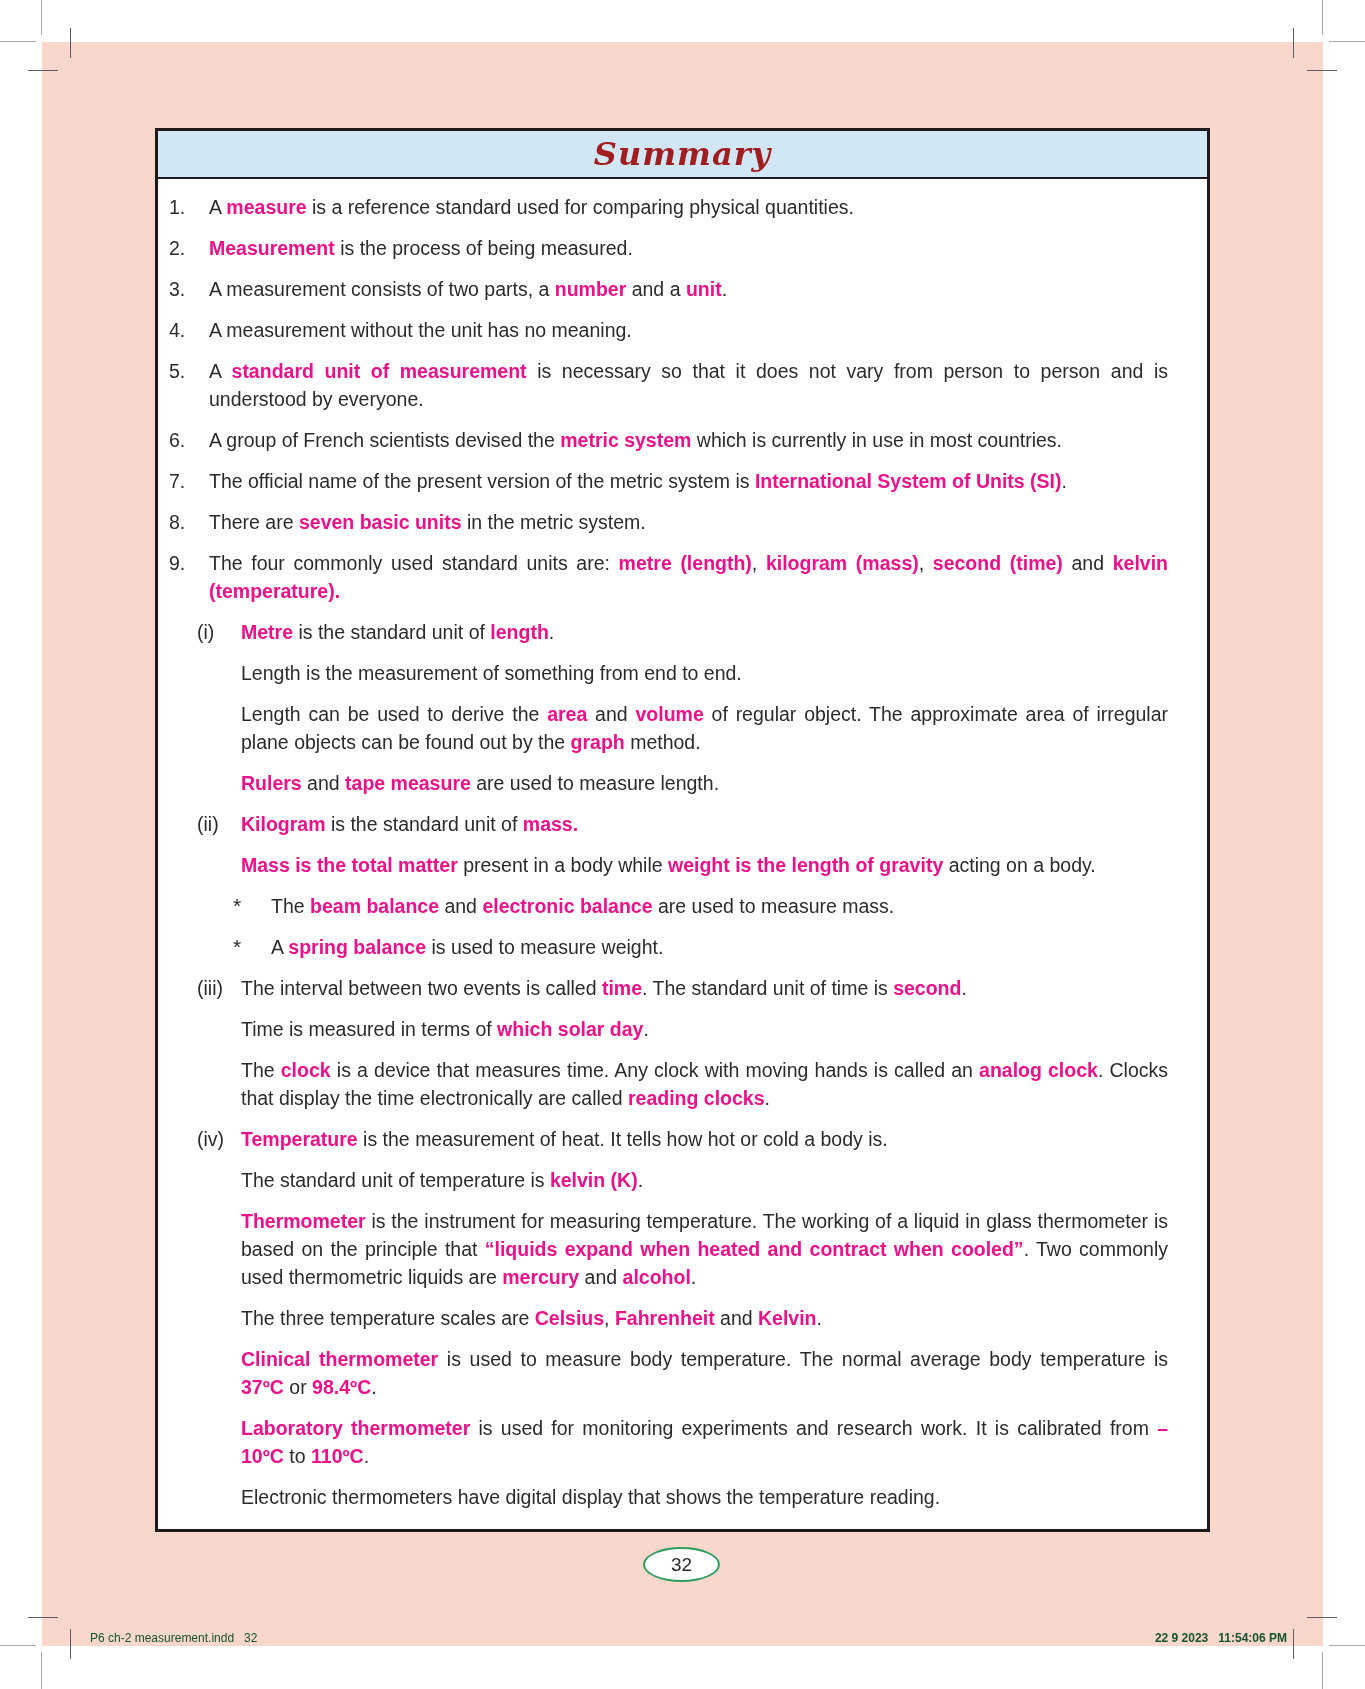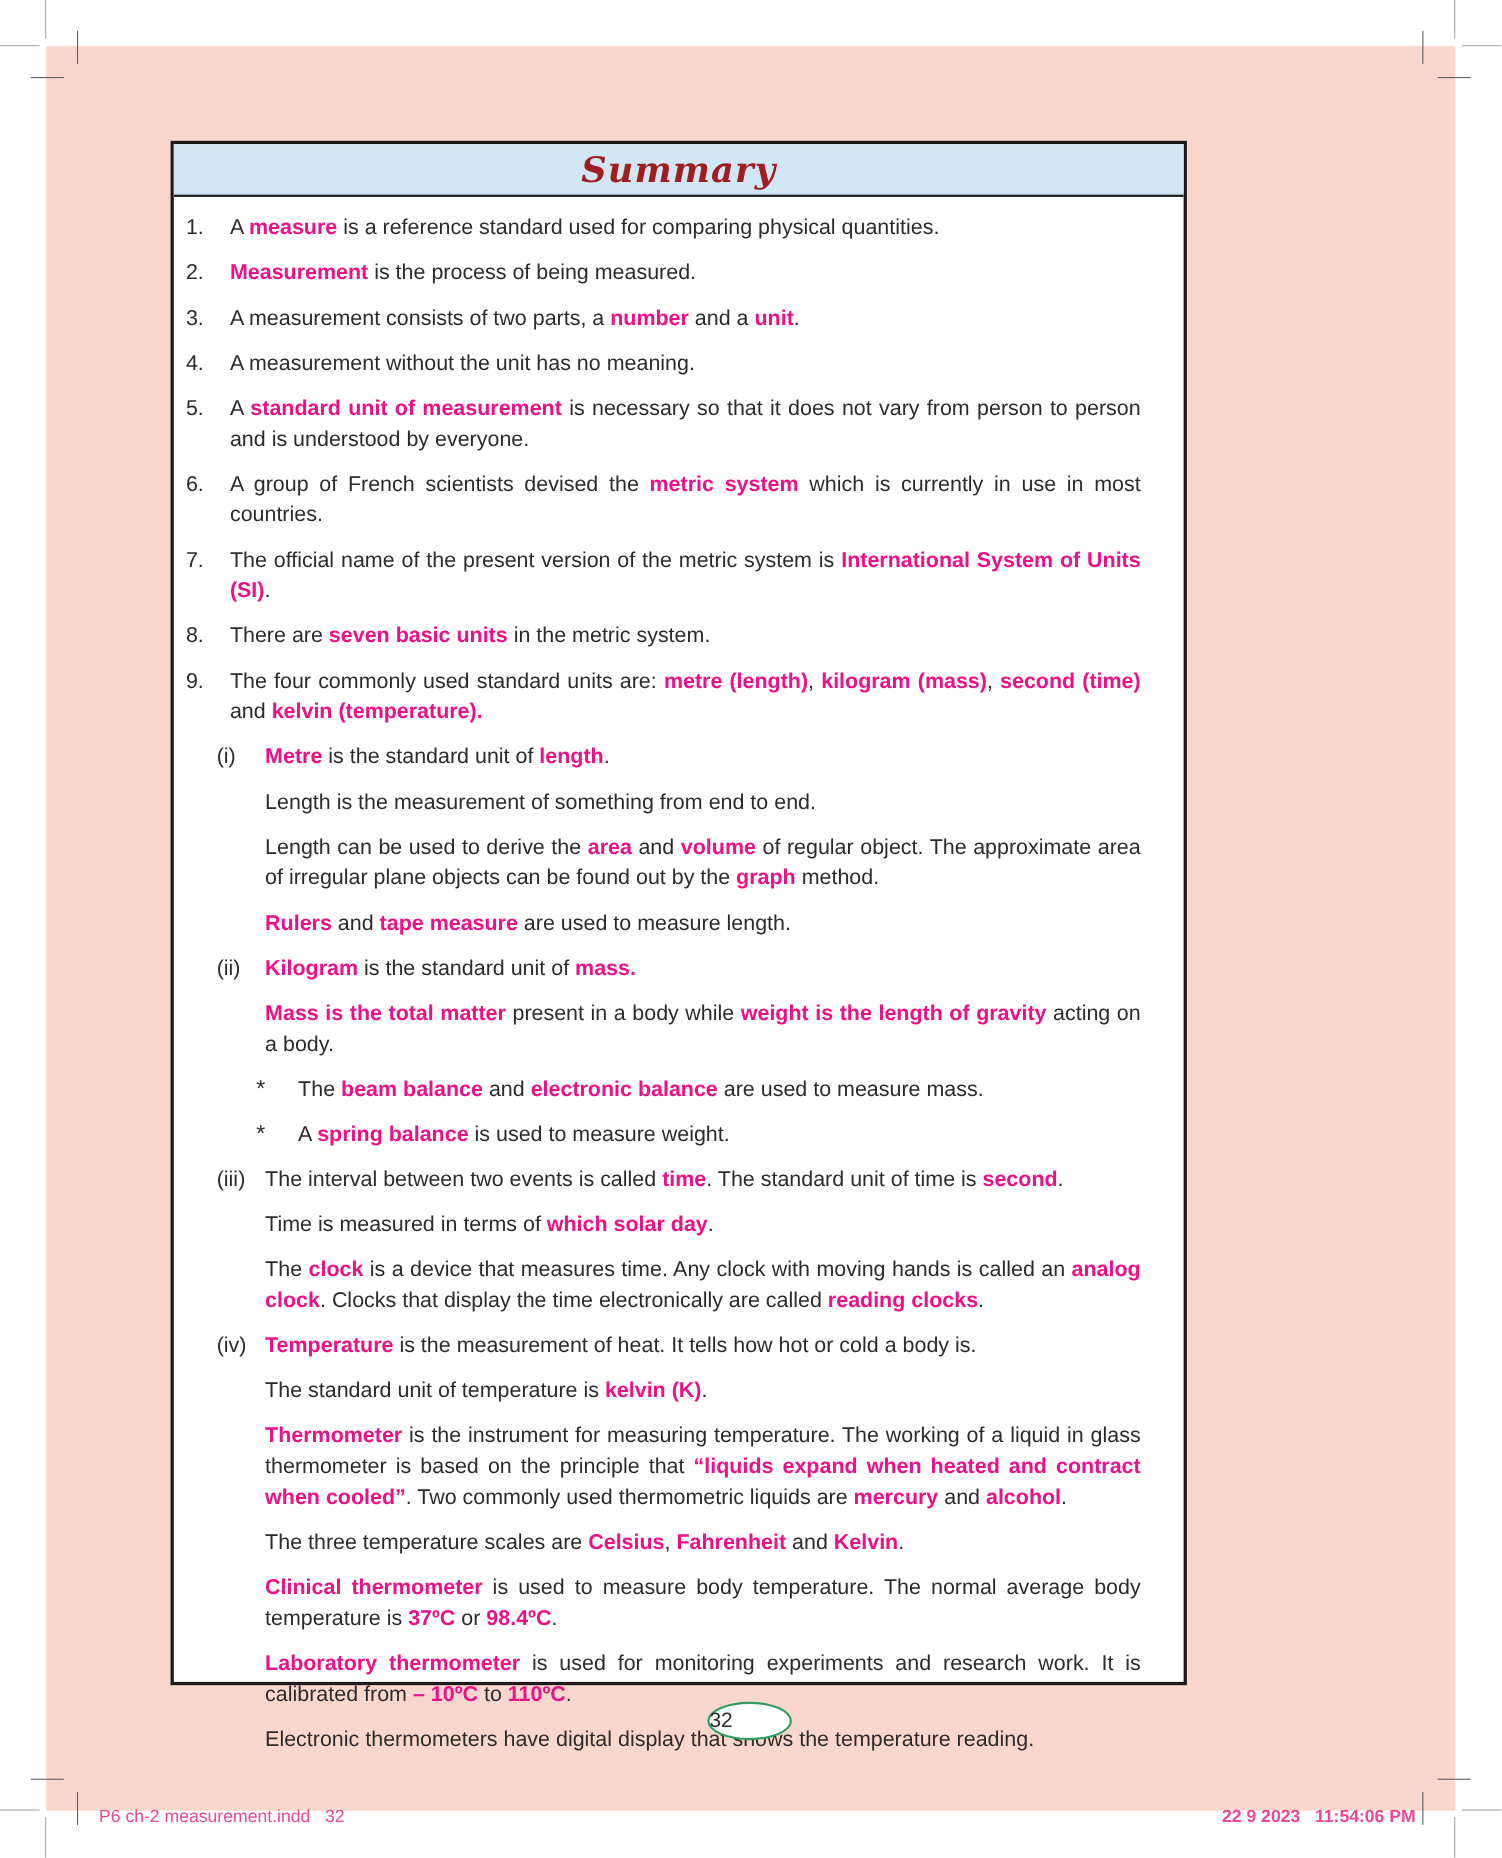--- a/index.html
+++ b/index.html
@@ -16,21 +16,21 @@
     left: 42px; top: 42px;
     width: 1281px; height: 1604px;
     background: var(--paper-pink, #fad7cd);
   }
   
   .mark { position: absolute; background: #a8a8a8; }
   .mark.dark { background: #5f5f5f; }
   .summary-box {
     position: absolute;
     left: 155px; top: 128px;
-    width: 924px; height: 1404px;
+    width: 1055px; height: 1404px;
     background: #ffffff;
     border: 3px solid var(--box-border, #1e1a1b);
     box-sizing: border-box;
   }
   .summary-header {
     height: 46px;
     background: var(--header-bg, #d2e7f6);
     border-bottom: 2px solid var(--box-border, #1e1a1b);
     display: flex; align-items: center; justify-content: center;
   }
@@ -62,31 +62,30 @@
   .level-2 > .marker { left: 64px; font-size: 21px; }
   .hl { color: var(--highlight, #ec1189); font-weight: bold; }
   .page-badge {
     position: absolute;
     left: 643px; top: 1547px;
     width: 77px; height: 35px;
     background: #ffffff;
     border: 2px solid var(--badge-border, #2f9e60);
     border-radius: 50%;
     box-sizing: border-box;
-    display: flex; align-items: center; 
+    display: flex; align-items: center; justify-content: center;
     font-size: 19px;
     color: #2d2a2b;
   }
   .footer-left, .footer-right {
     position: absolute;
     top: 1631px;
-    font-size: 16px;
-    color: #ec4899;
+    font-size: 12px;
+    color: #14532d;
     white-space: pre;
-    margin-top: 12px;
   }
   .footer-left { left: 90px; }
   .footer-right { right: 78px; font-weight: bold; }
 </style>
 </head>
 <body>
 
 <div class="paper"></div>
 
 <div class="mark" style="left:41px; top:0; width:1px; height:35px;"></div>

